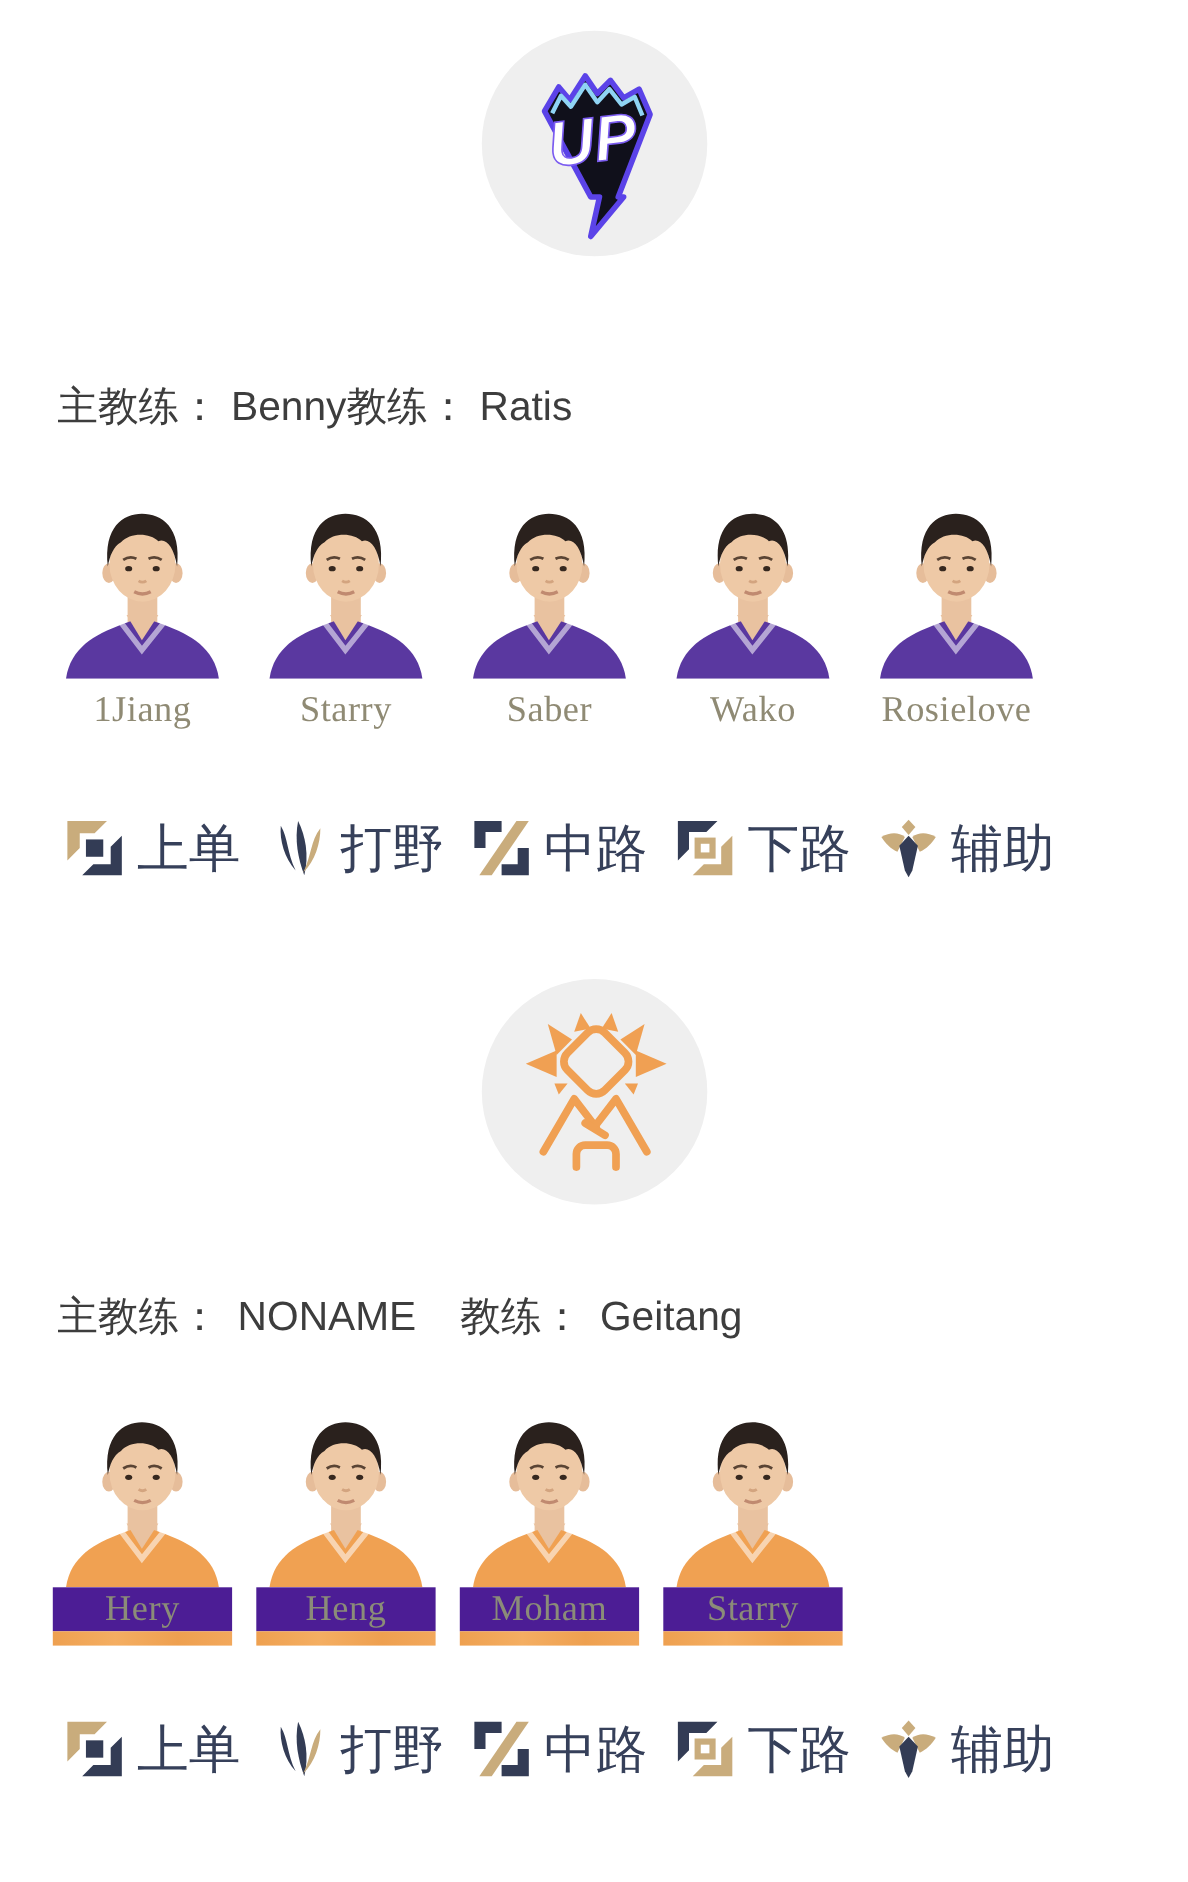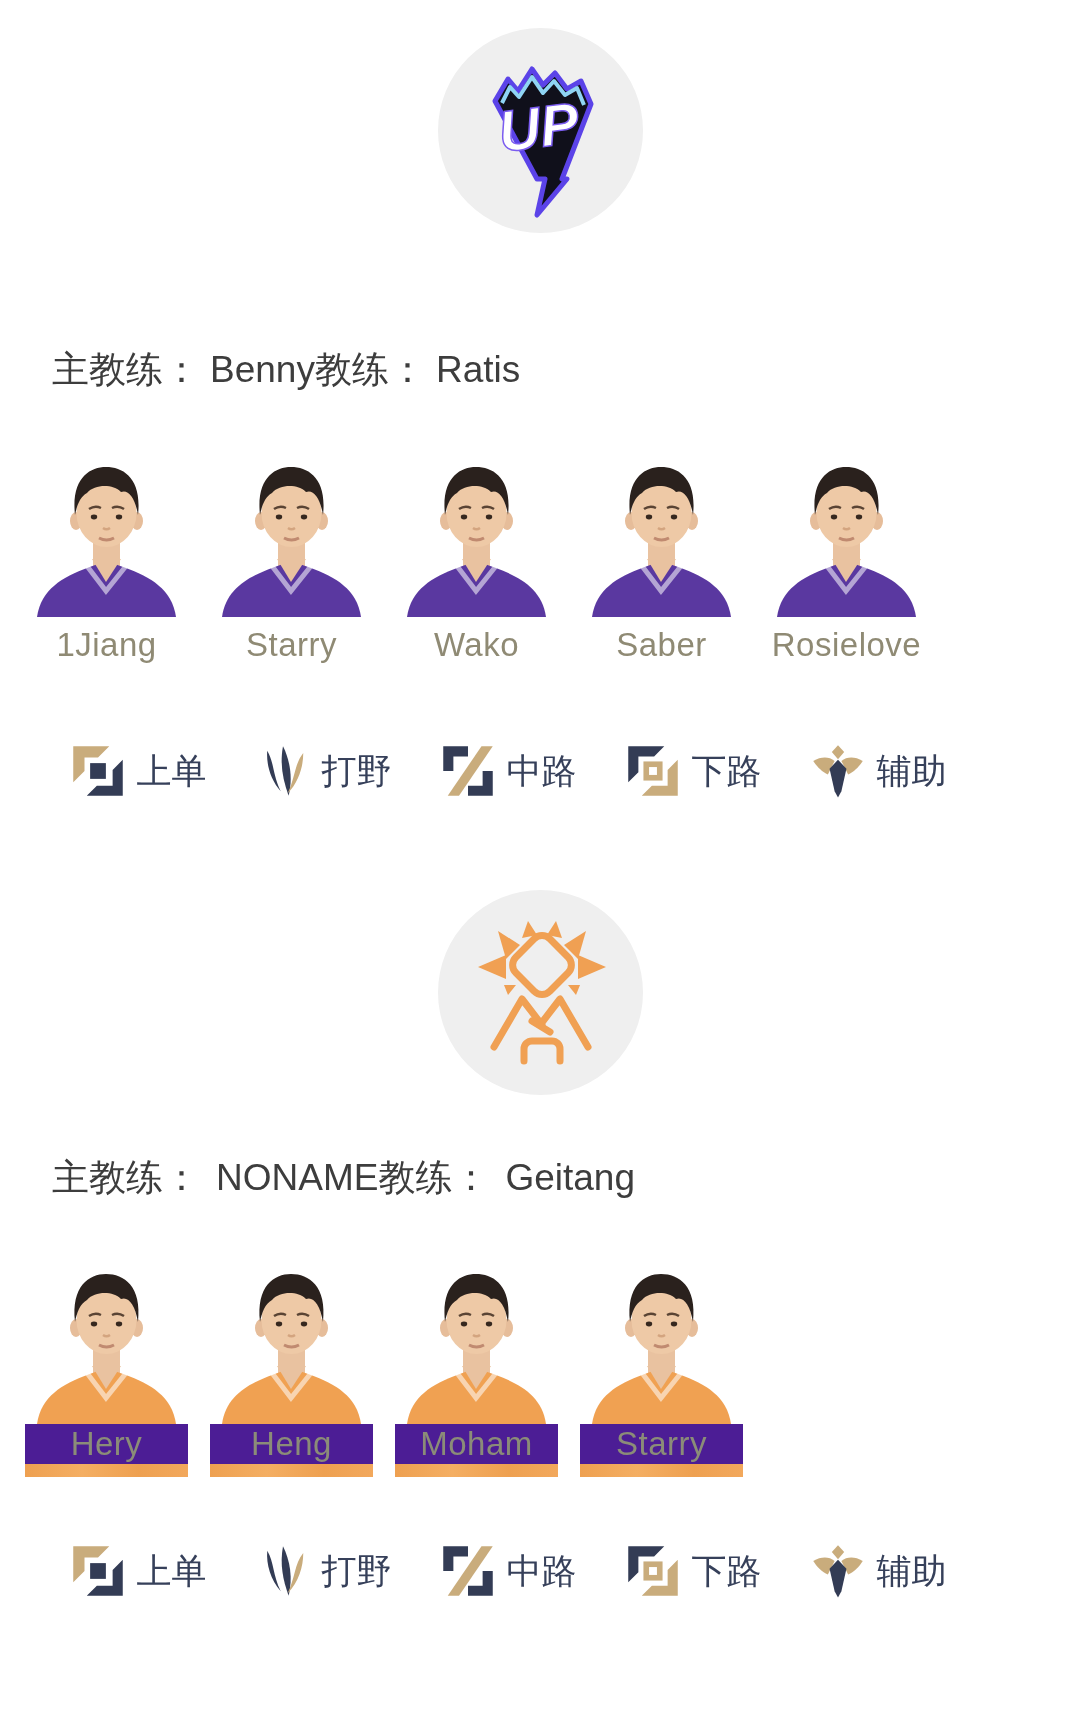--- a/index.html
+++ b/index.html
@@ -17,45 +17,45 @@
   }
   .team-gt .logo-wrap{margin-top:90px;}
   .logo-wrap svg{display:block;}
 
   
   .coach-row{
     display:flex;align-items:baseline;
     padding:0 68px 0 52px;margin-top:115px;
     font-size:37px;line-height:44px;color:#3d3d3d;height:44px;
   }
-  .team-gt .coach-row{margin-top:61px;}
+  .team-gt .coach-row{margin-top:80px;gap:40px;}
   .coach-name{margin-left:10px;}
   .team-gt .coach-name{margin-left:16px;}
 
   
-  .players-row{display:flex;gap:22px;padding-left:25px;margin-top:63px;}
+  .players-row{display:flex;gap:22px;padding-left:48px;margin-top:63px;font-family:Liberation Serif, serif;}
   .team-gt .players-row{margin-top:62px;}
   .card{width:163px;margin:0;display:flex;flex-direction:column;}
   .bust{width:163px;height:162px;display:block;}
   .pname{
     margin-top:8px;text-align:center;font-size:33px;line-height:40px;height:40px;
     color:#8f8a74;letter-spacing:.5px;white-space:nowrap;
   }
   .team-gt .pname{margin-top:0;background:#4c1d95;color:#8b8c78;}
   .team-gt .card::after{
     content:"";display:block;height:13px;
     background:linear-gradient(90deg,#eea050 0%,#f4ae62 35%,#eea050 70%,#f2a85c 100%);
   }
 
   
   .roles-row{display:flex;gap:22px;padding-left:57px;margin-top:77px;}
   .team-gt .roles-row{margin-top:65px;}
   .role-item{width:163px;display:flex;align-items:center;justify-content:center;height:58px;}
   .role-item svg{width:54px;height:54px;flex:0 0 auto;}
-  .role-label{margin-left:12px;font-size:35px;color:#36405a;white-space:nowrap;}
+  .role-label{margin-left:12px;font-size:47px;color:#36405a;white-space:nowrap;}
 
   .hidden-defs{position:absolute;width:0;height:0;overflow:hidden;}
 </style>
 </head>
 <body>
 
 <svg class="hidden-defs" aria-hidden="true">
   <defs>
     <g id="bust">
       <rect x="68" y="80" width="27" height="34" fill="#e9c2a0"></rect>
@@ -158,27 +158,27 @@
       <figure class="card">
         <svg class="bust" viewBox="0 0 163 162" style="color: rgb(90, 56, 160);">
             <use href="#bust"></use>
           </svg>
         <figcaption class="pname">Starry</figcaption>
       </figure>
       <figure class="card">
         <svg class="bust" viewBox="0 0 163 162" style="color: rgb(90, 56, 160);">
             <use href="#bust"></use>
           </svg>
+        <figcaption class="pname">Saber</figcaption>
+      </figure>
+      <figure class="card">
+        <svg class="bust" viewBox="0 0 163 162" style="color: rgb(90, 56, 160);">
+            <use href="#bust"></use>
+          </svg>
         <figcaption class="pname">Wako</figcaption>
-      </figure>
-      <figure class="card">
-        <svg class="bust" viewBox="0 0 163 162" style="color: rgb(90, 56, 160);">
-            <use href="#bust"></use>
-          </svg>
-        <figcaption class="pname">Saber</figcaption>
       </figure>
       <figure class="card">
         <svg class="bust" viewBox="0 0 163 162" style="color: rgb(90, 56, 160);">
             <use href="#bust"></use>
           </svg>
         <figcaption class="pname">Rosielove</figcaption>
       </figure>
     </div>
 
     <div class="roles-row">

